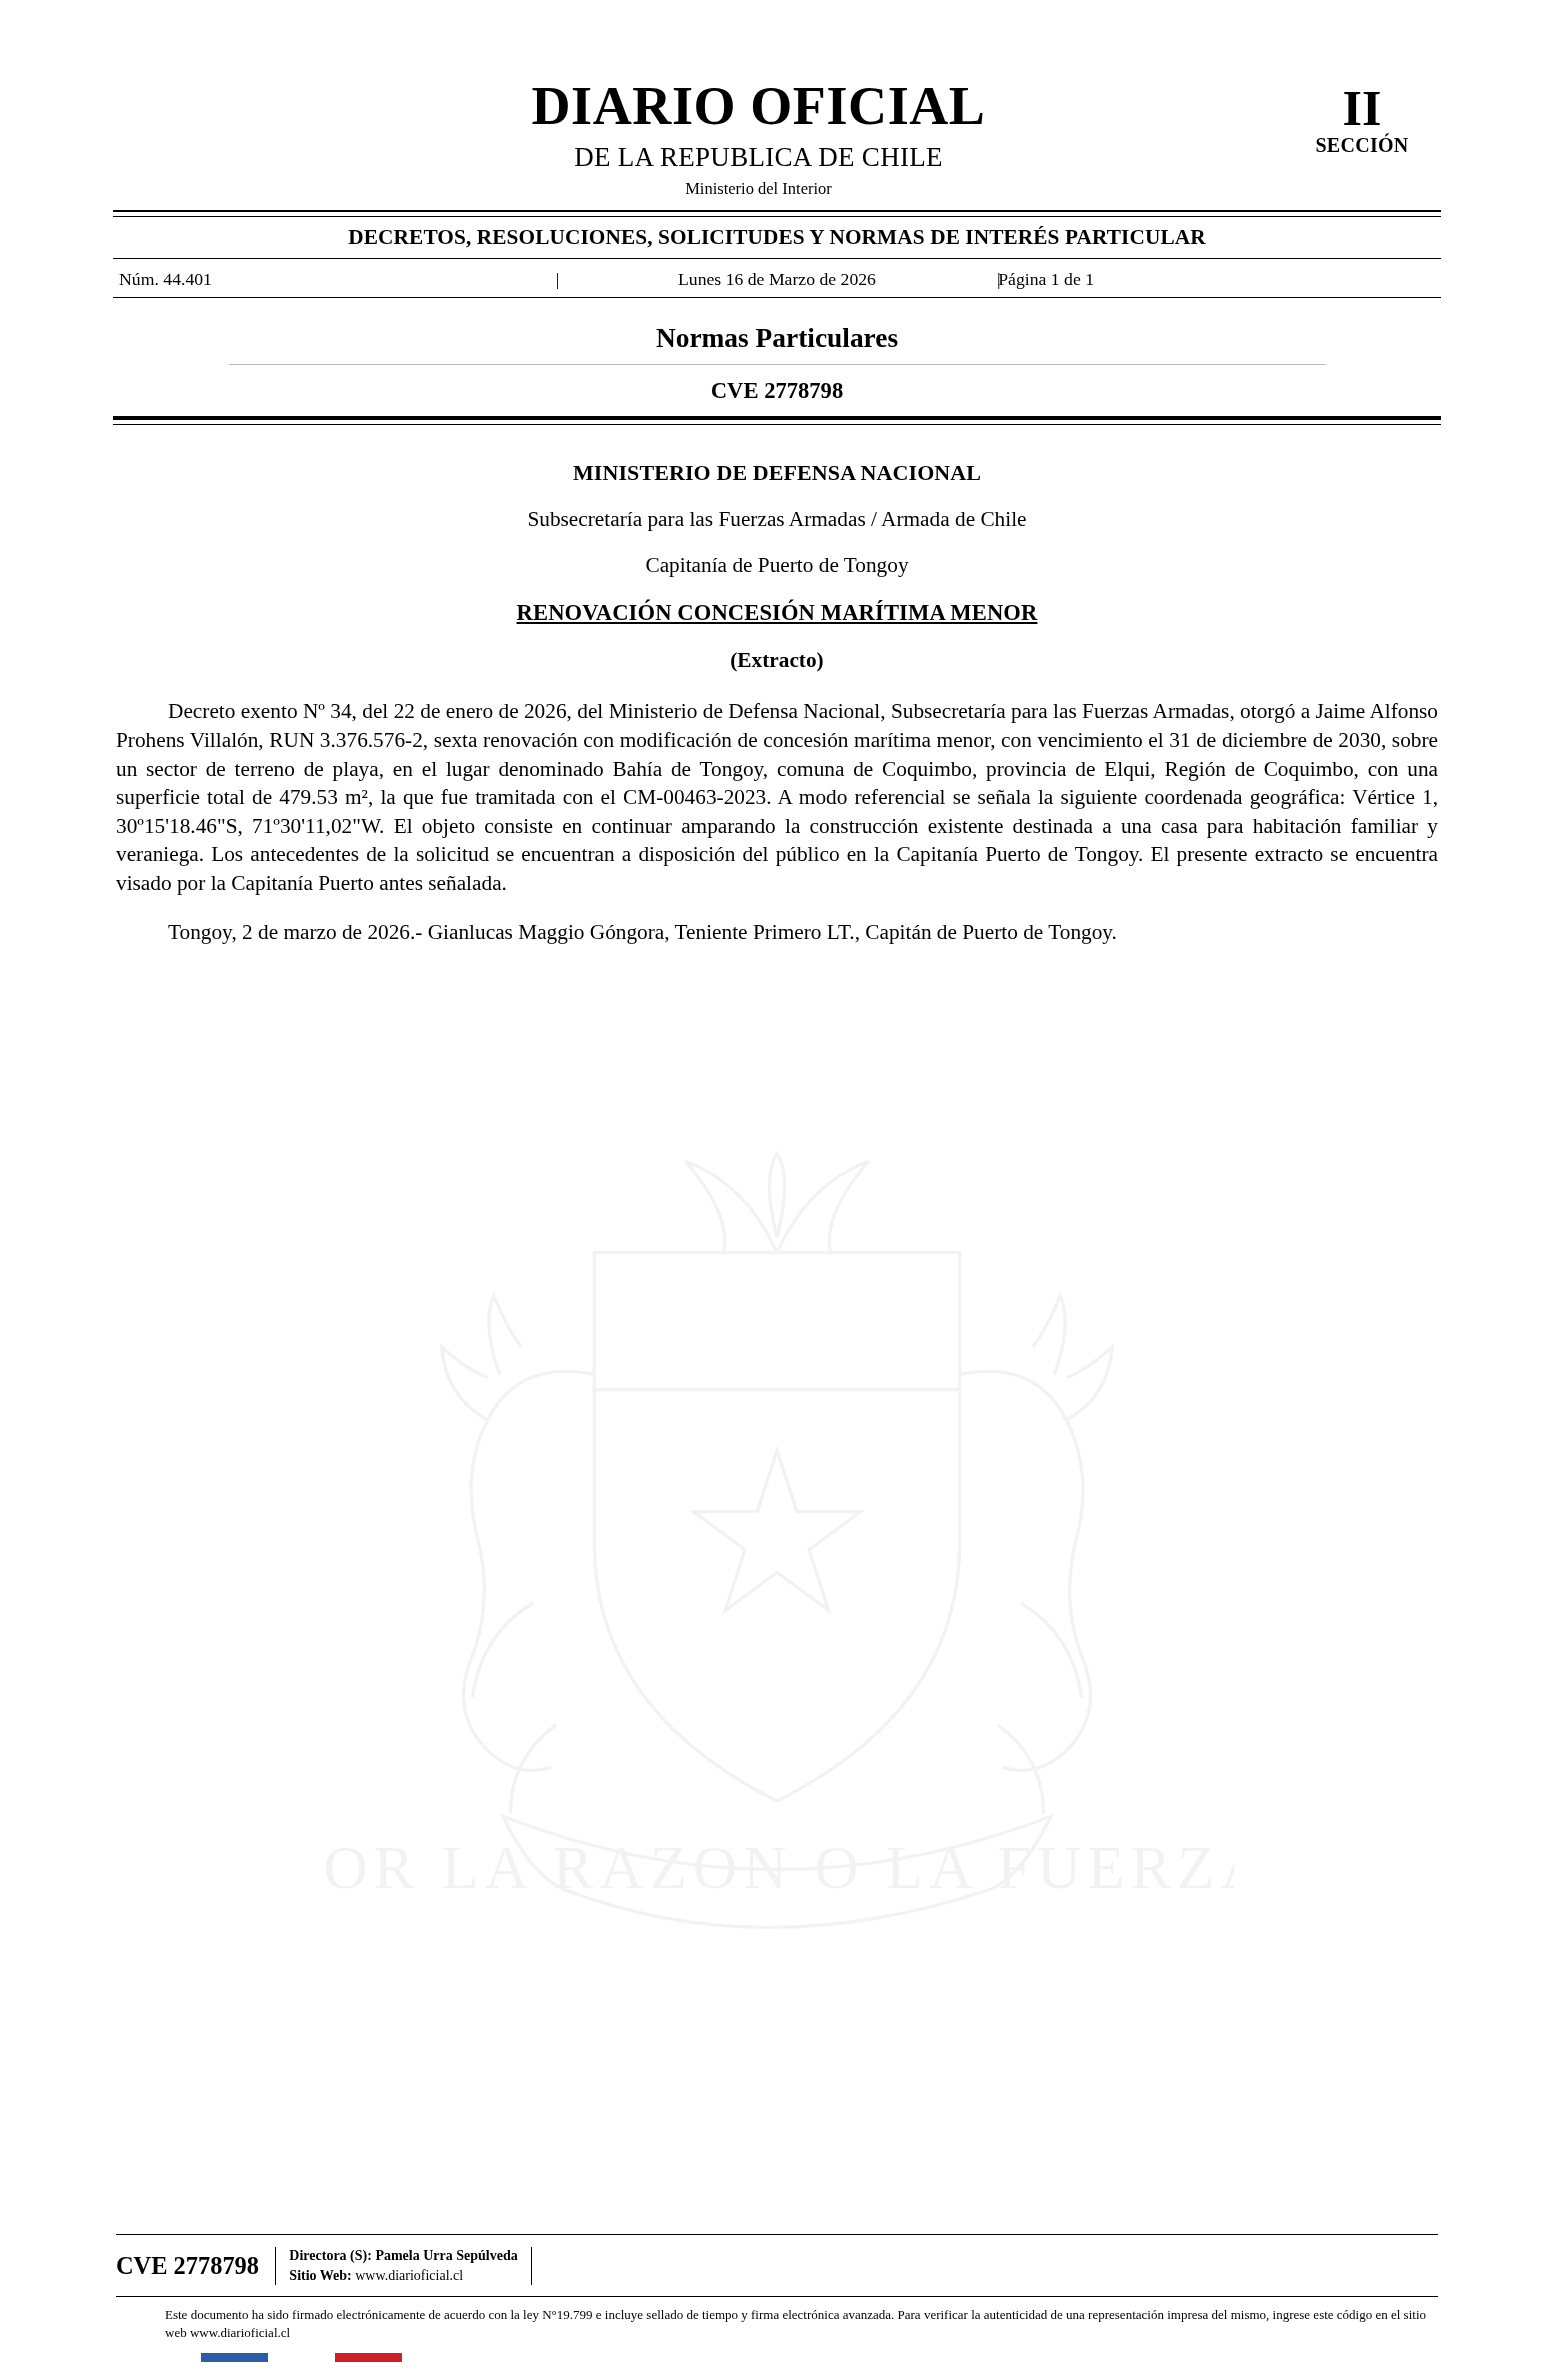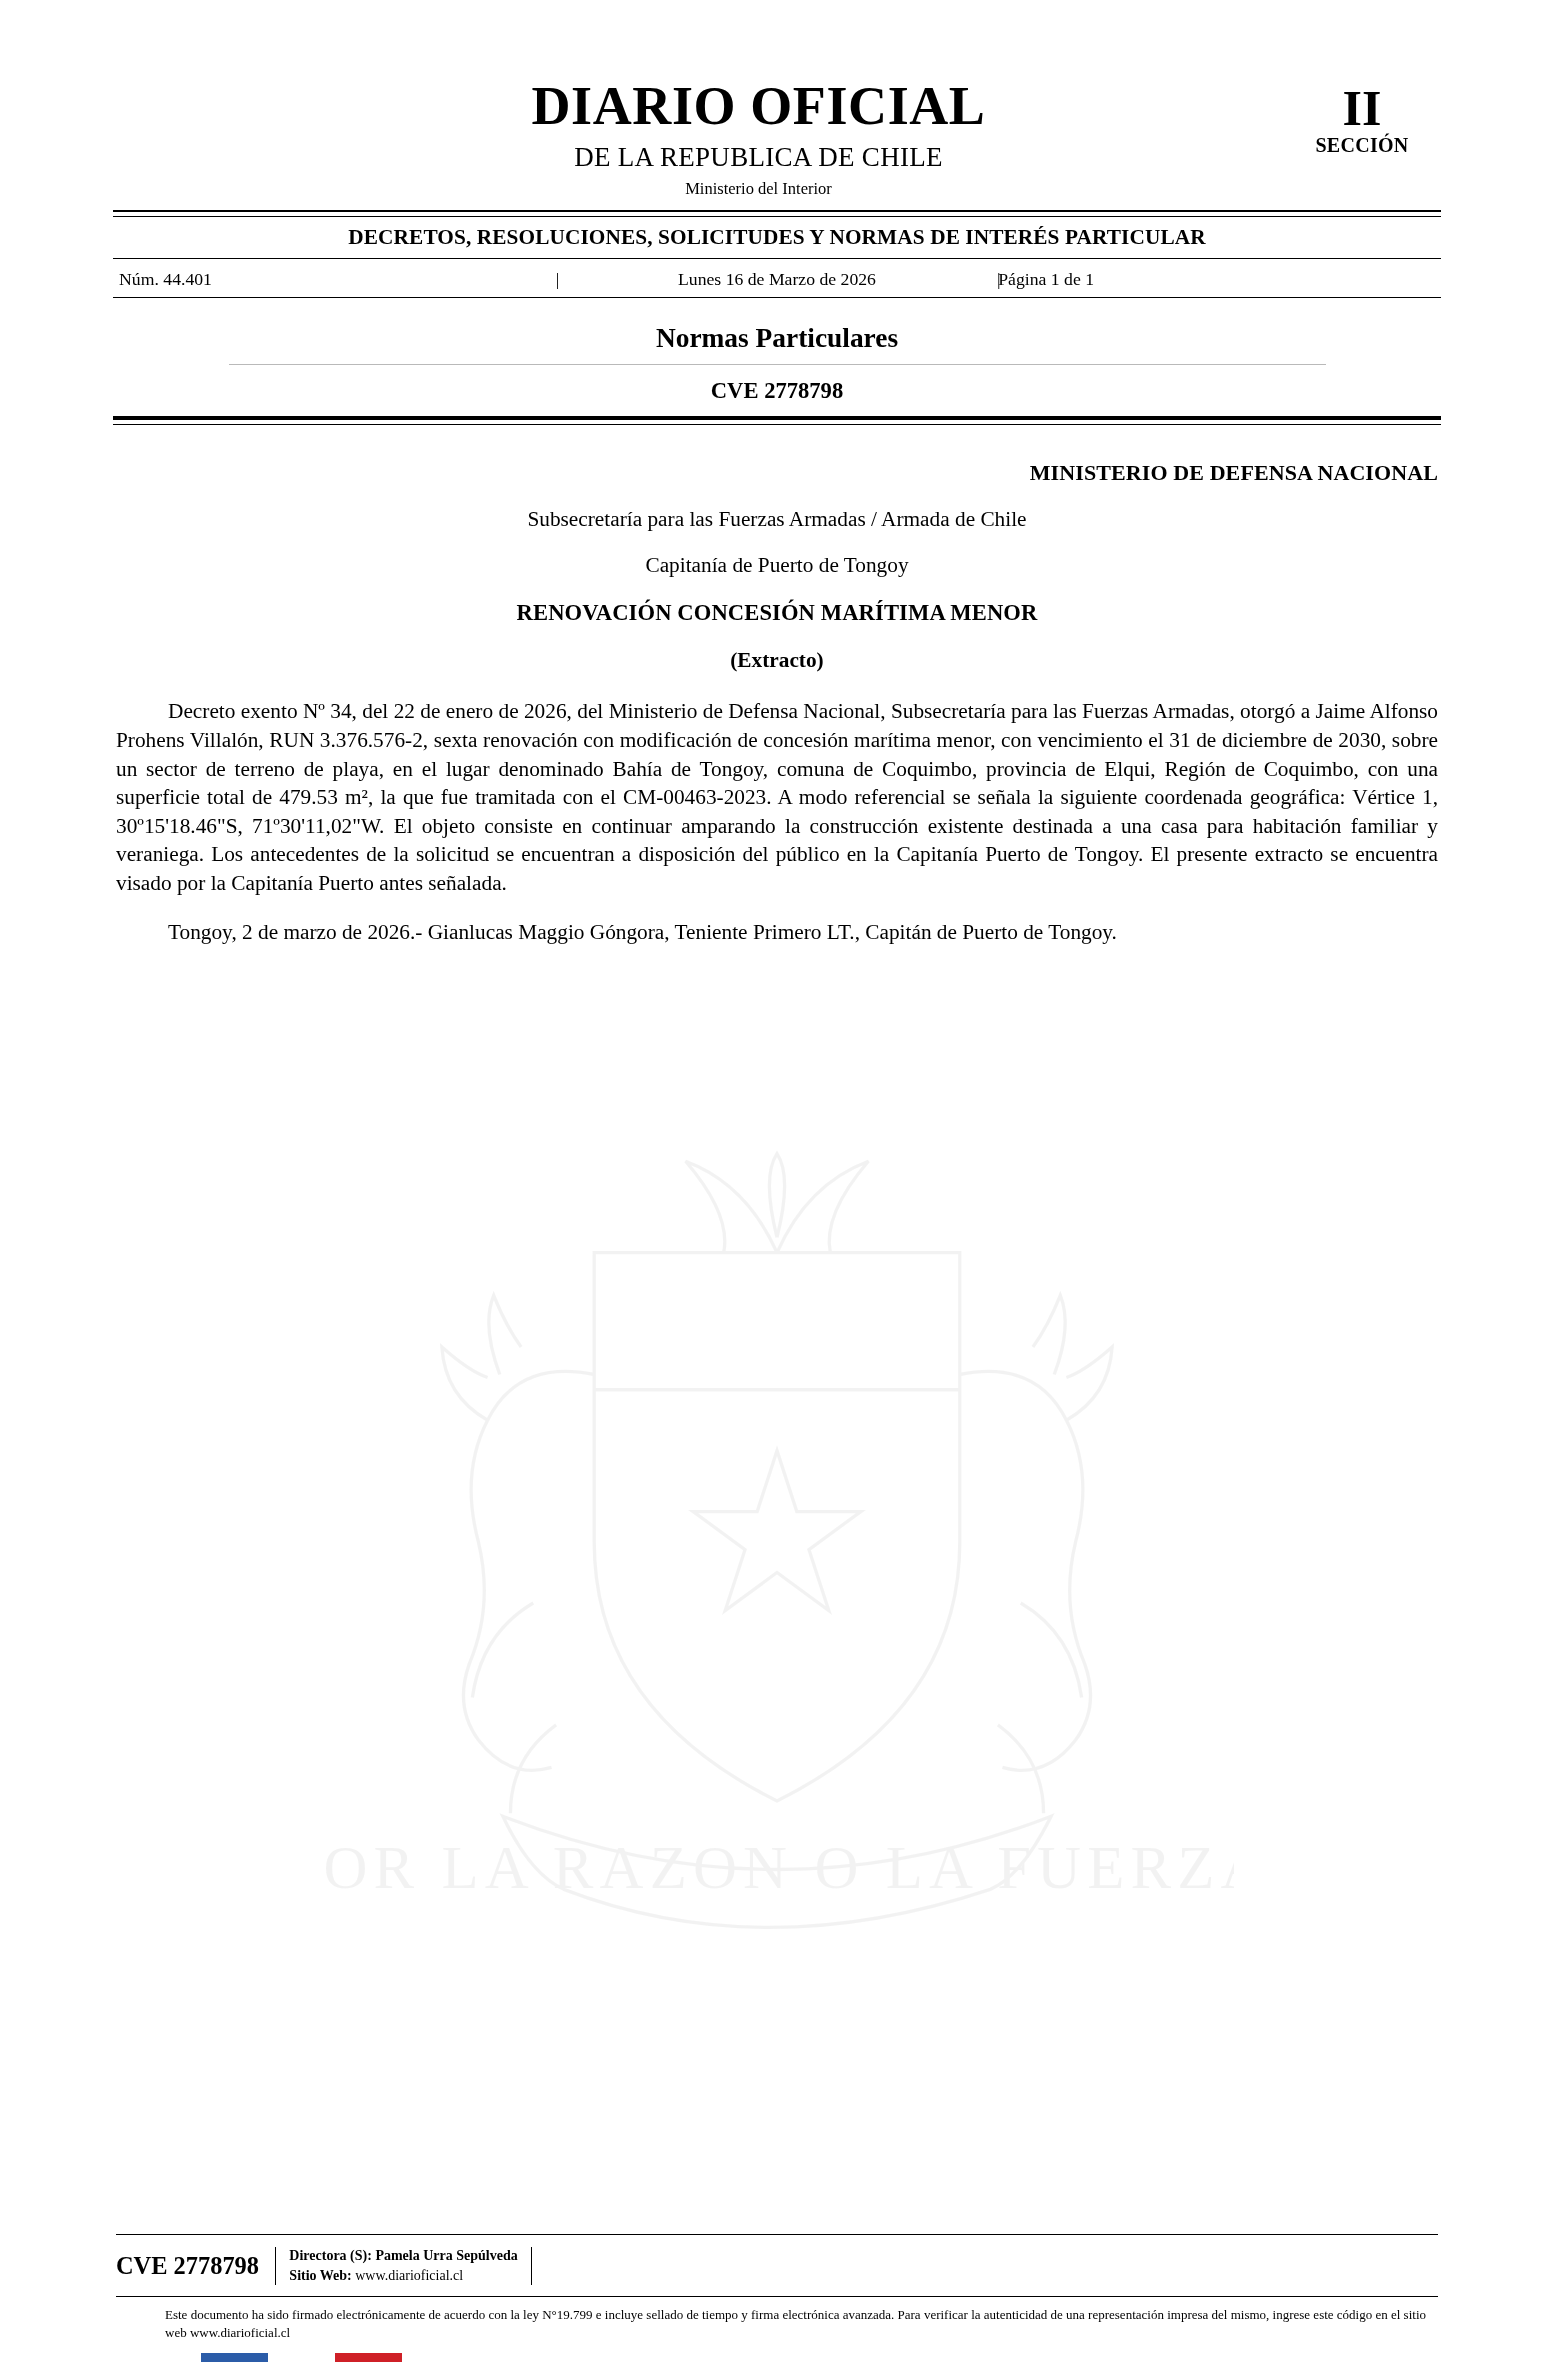--- a/index.html
+++ b/index.html
@@ -142,21 +142,21 @@
     margin-top: 13.4px;
     padding-bottom: 3.7px;
   }
 
   
   .body-area {
     margin: 0 116px;
     padding-top: 35px;
   }
   .org-title {
-    text-align: right;
+    text-align: center;
     font-weight: bold;
     font-size: 22px;
     letter-spacing: 0.1px;
     margin-bottom: 21px;
   }
   .org-sub {
     text-align: center;
     font-size: 21.3px;
     margin-bottom: 21px;
   }
@@ -164,20 +164,21 @@
     text-align: center;
     font-size: 21.3px;
     margin-bottom: 22px;
   }
   .doc-title {
     text-align: center;
     font-weight: bold;
     font-size: 22.6px;
     margin-bottom: 22px;
     letter-spacing: 0.1px;
+    text-decoration: underline;
   }
   .doc-extract {
     text-align: center;
     font-weight: bold;
     font-size: 21.3px;
     margin-bottom: 24.4px;
   }
   p.body-par {
     font-size: 21.3px;
     line-height: 1.34;

